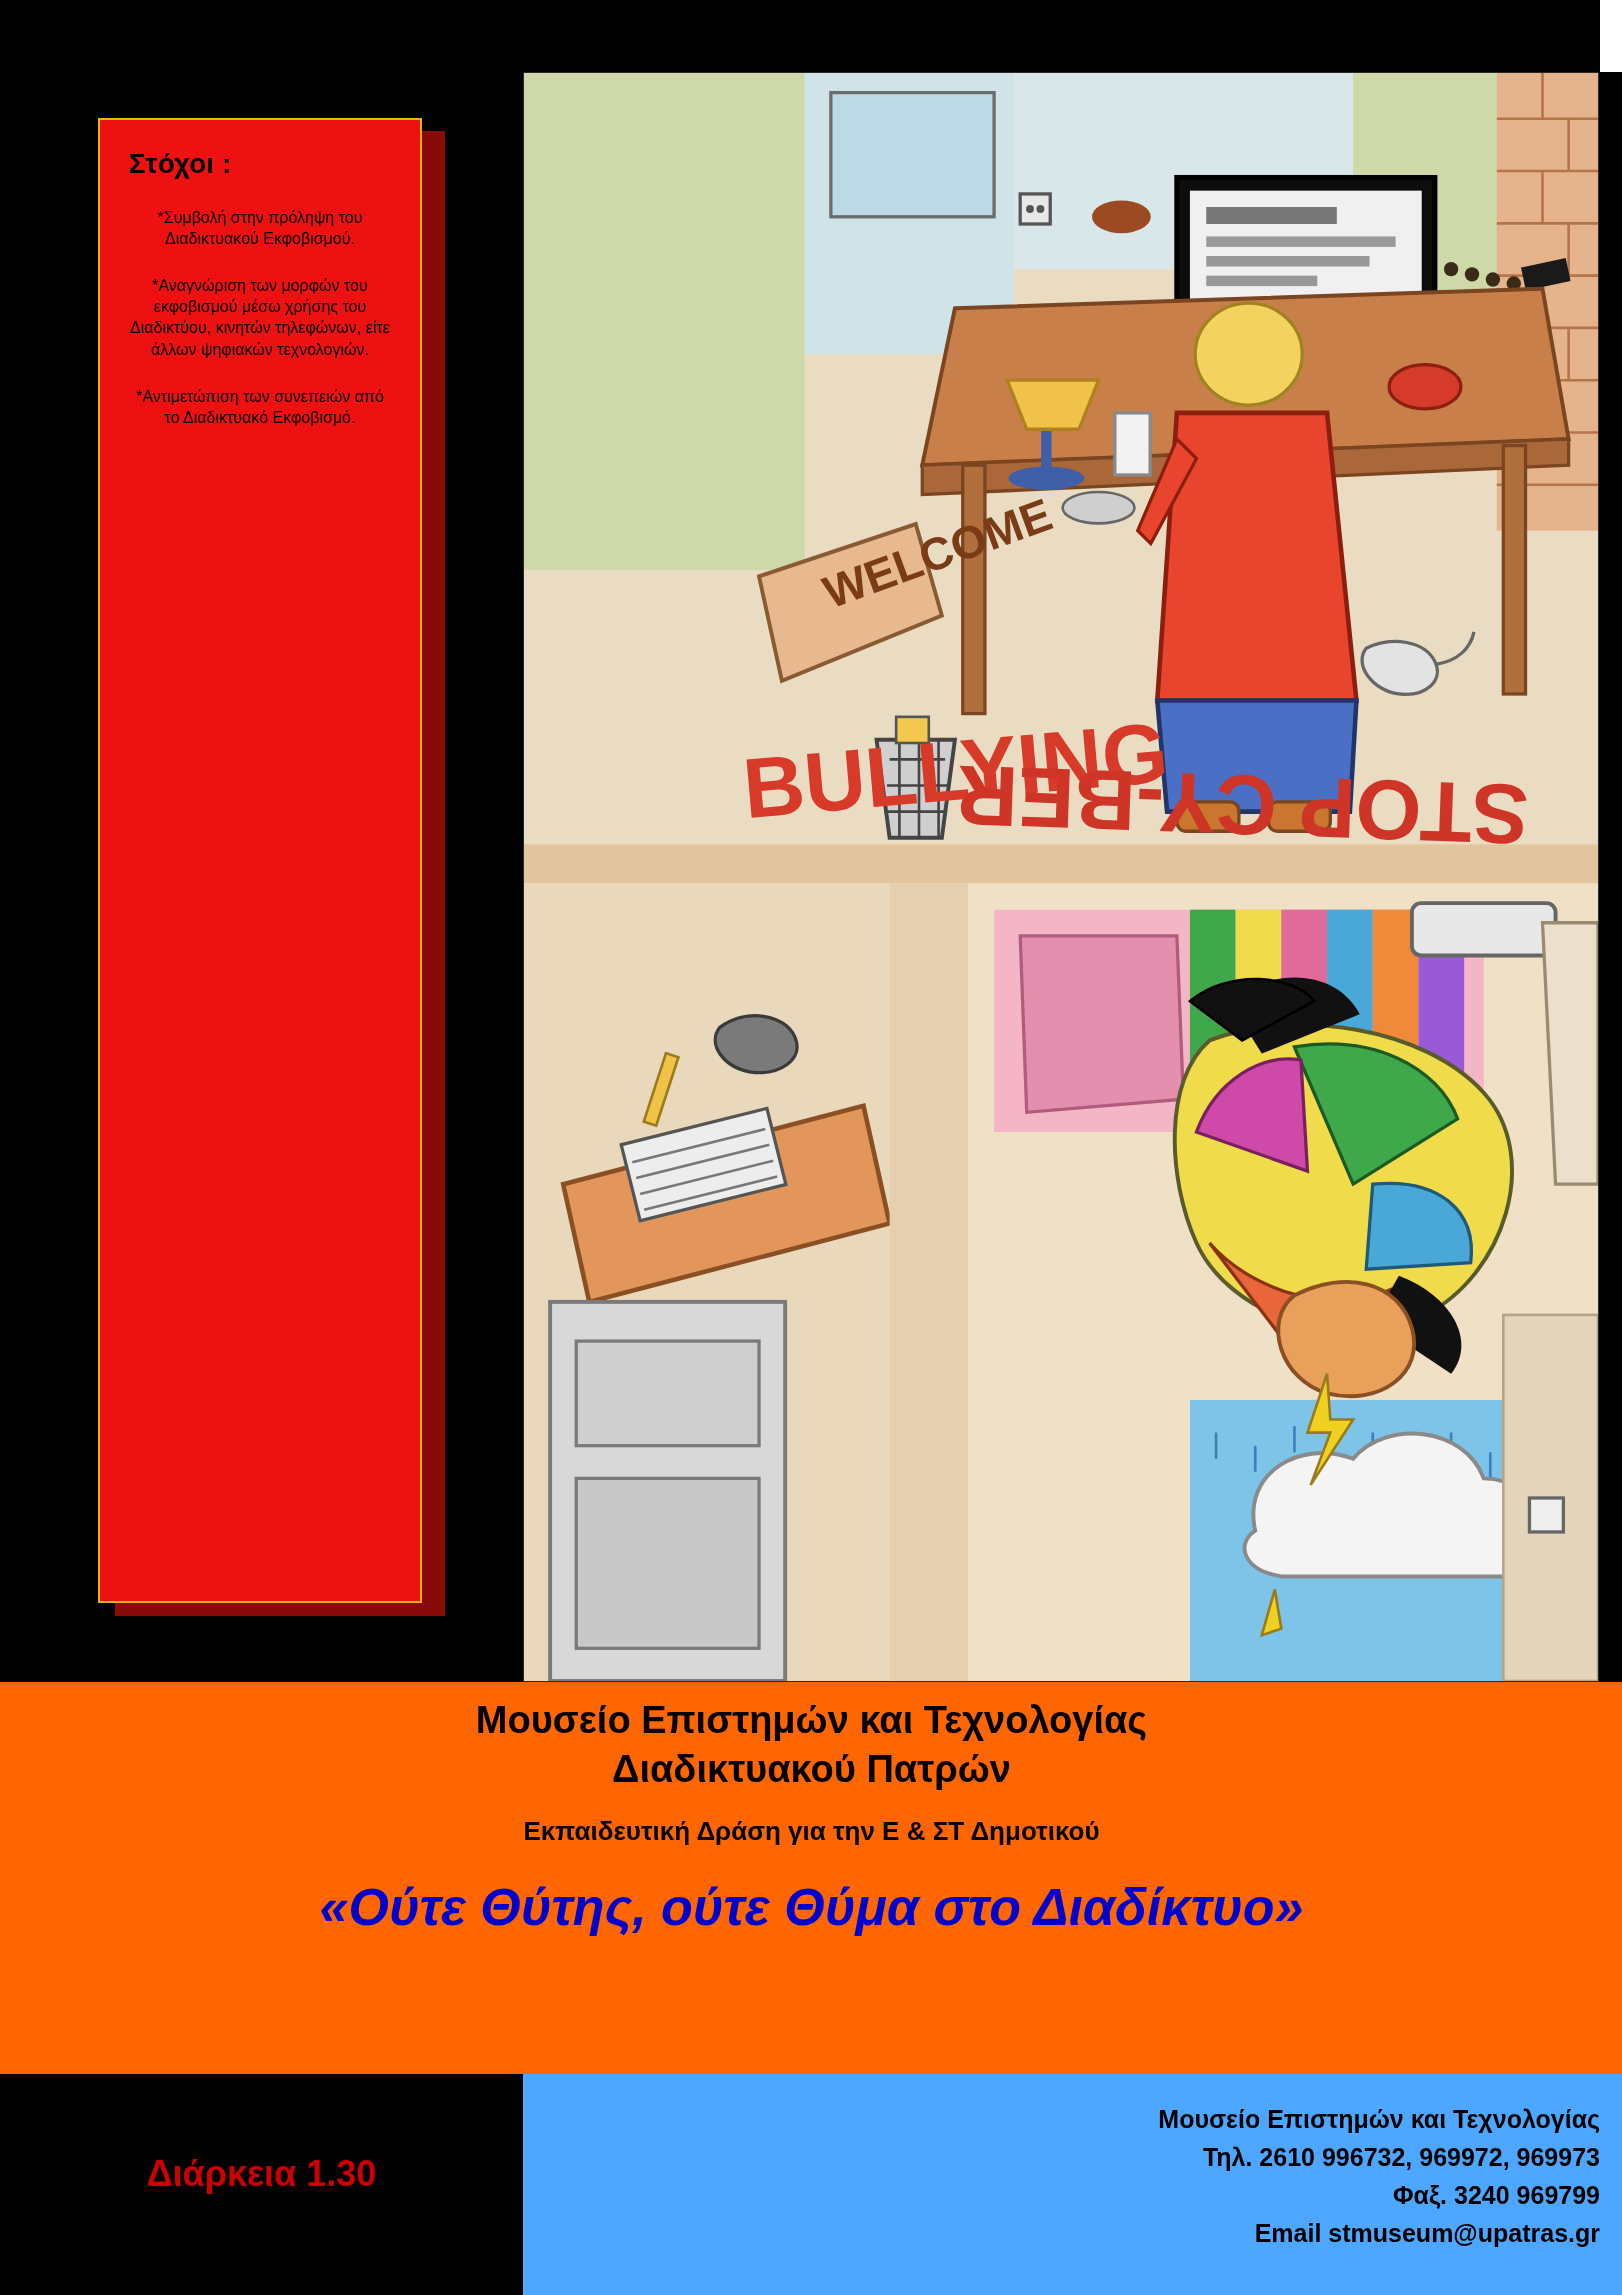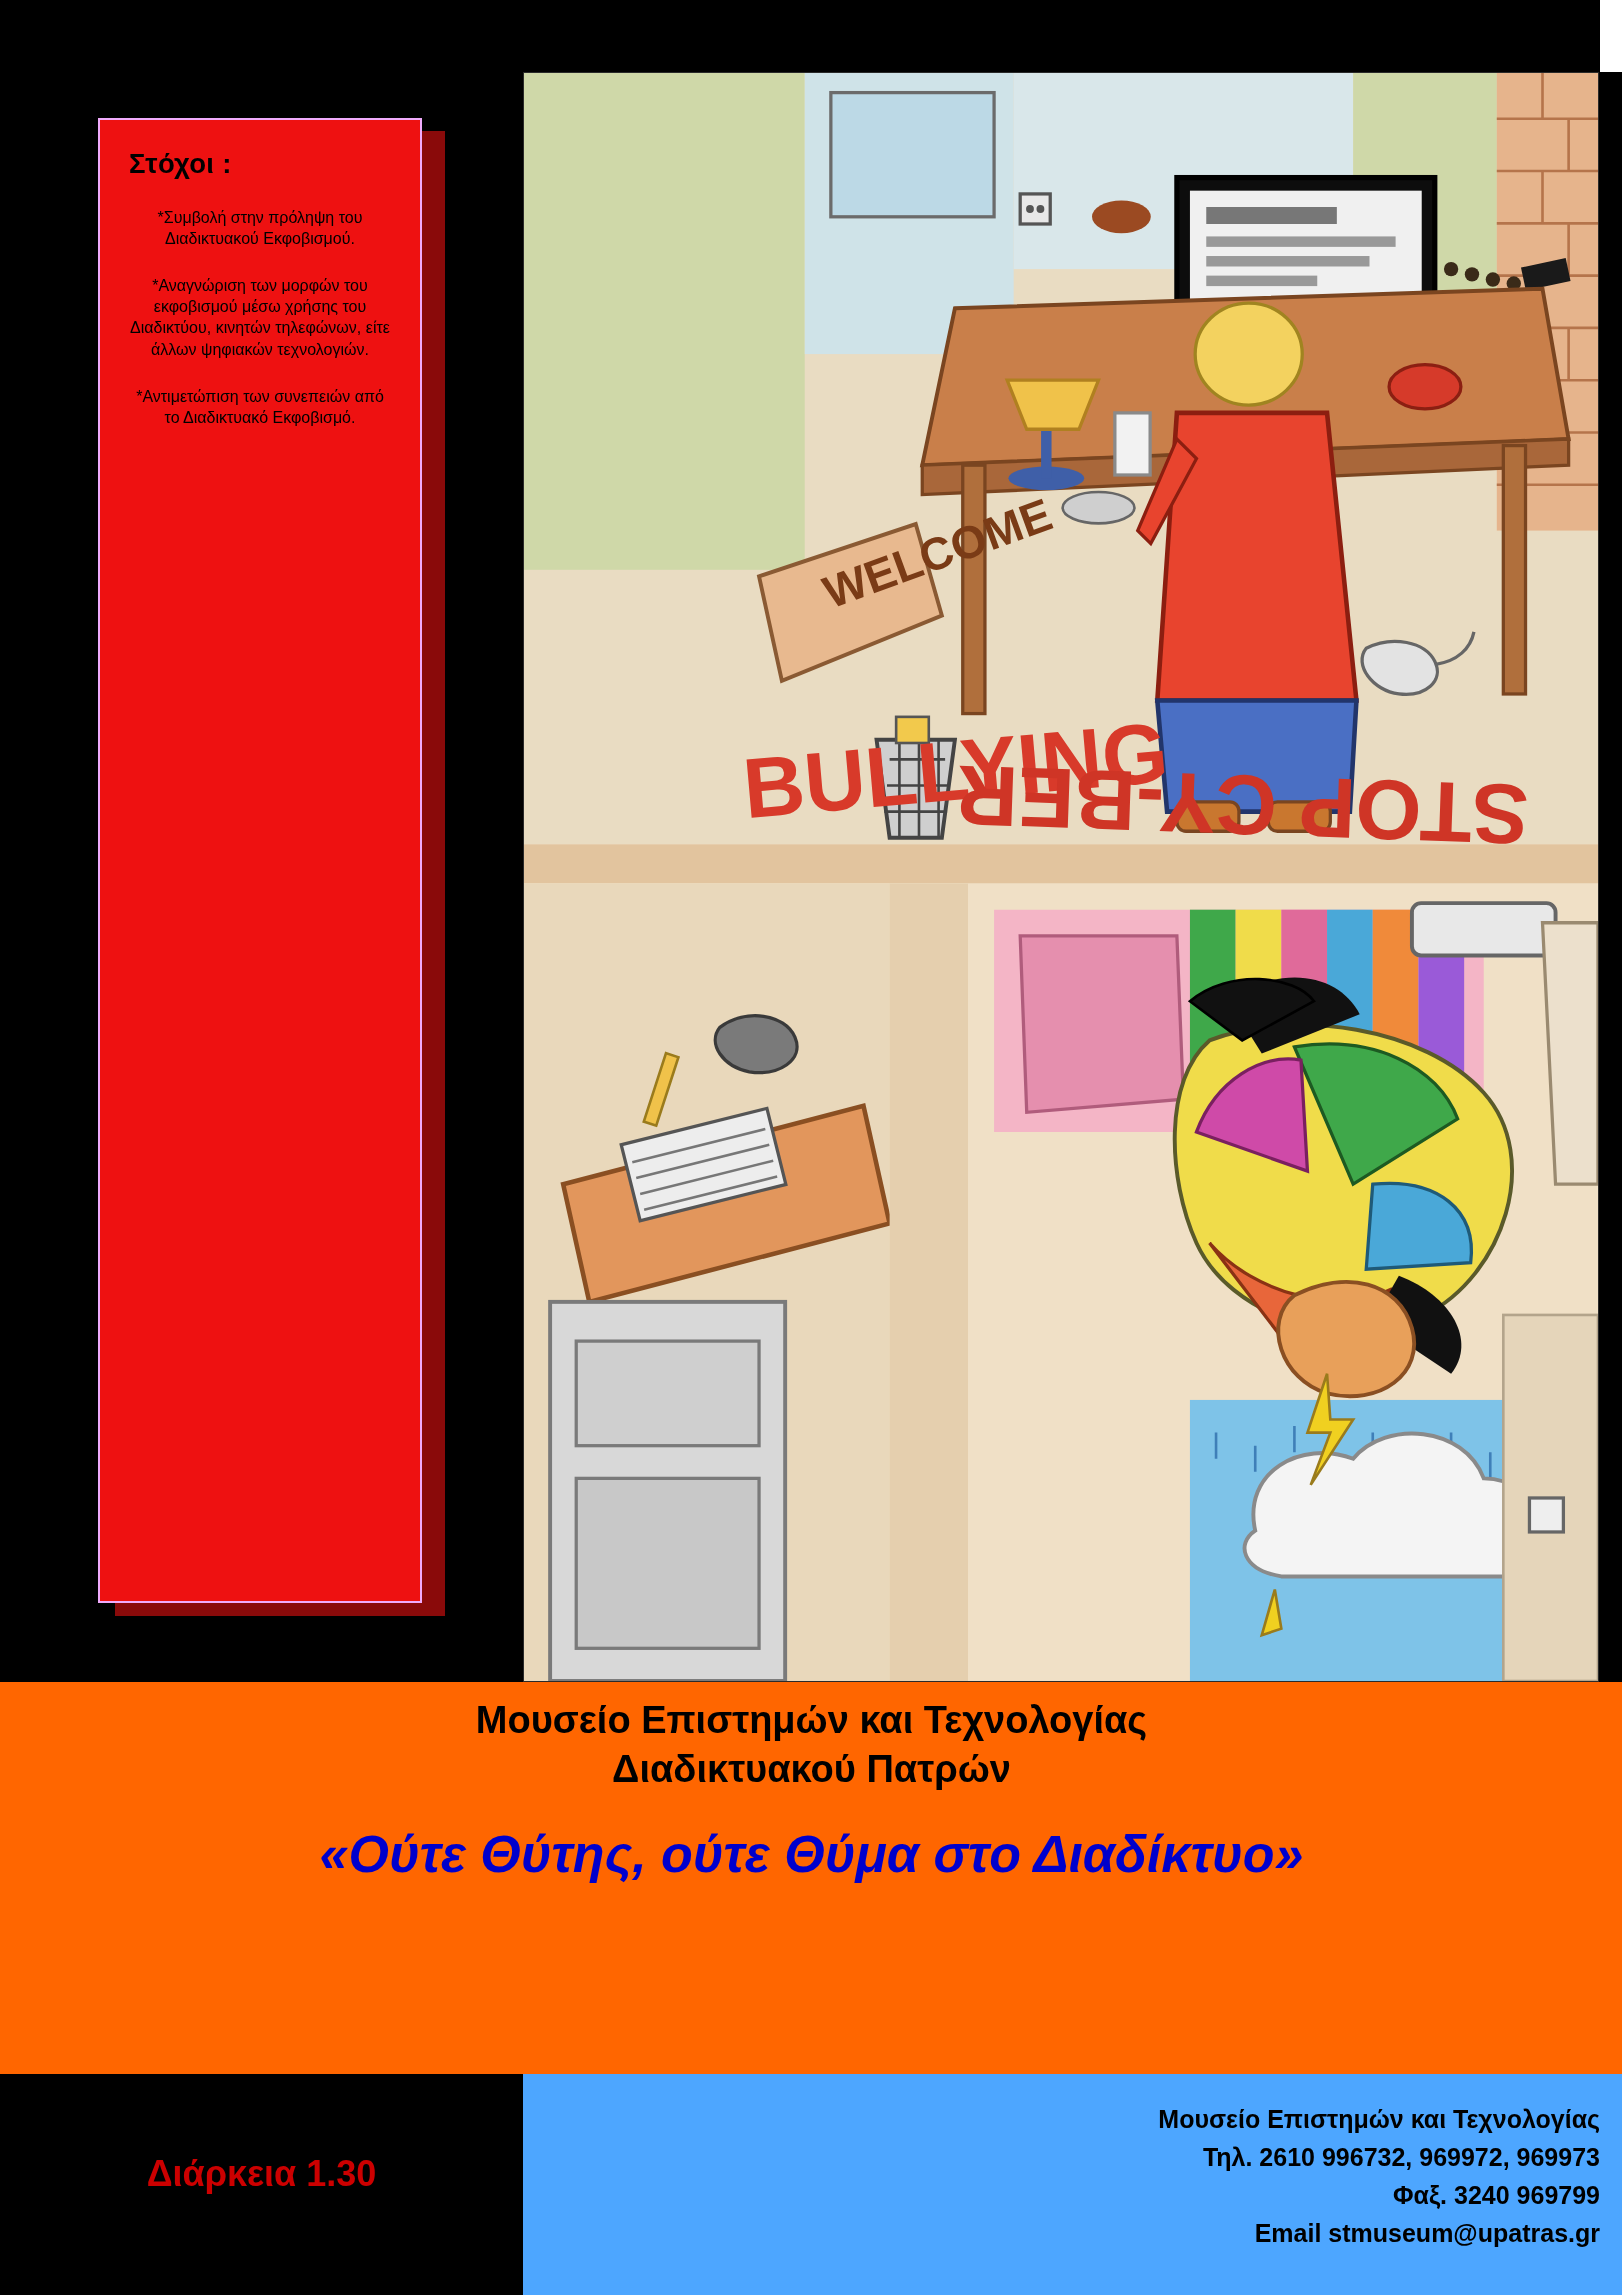--- a/index.html
+++ b/index.html
@@ -41,21 +41,21 @@
     position: absolute;
     left: 115px; top: 131px;
     width: 330px; height: 1485px;
     background: #8a0a0a;
   }
   .objectives-box {
     position: absolute;
     left: 98px; top: 118px;
     width: 324px; height: 1485px;
     background: #ee1111;
-    border: 2px solid #f0abfc;
+    border: 2px solid #eab308;
     padding: 27.5px 29px 19.6px 29px;
     color: #000000;
   }
   .objectives-title {
     font-size: 27.5px;
     font-weight: bold;
     margin: 0 0 27.5px 0;
     letter-spacing: 0.3px;
   }
   .objectives-box p {
@@ -297,20 +297,21 @@
       <path d="M1290 880 C1330 860 1380 870 1395 900 C1410 930 1380 955 1340 950 C1300 945 1270 905 1290 880 Z" fill="#e3e3e3" stroke="#666" stroke-width="5"></path>
       <path d="M1395 905 C1430 900 1450 880 1455 855" fill="none" stroke="#666" stroke-width="5"></path>
 
       <path d="M300 1460 C340 1430 400 1440 415 1475 C430 1510 390 1535 345 1528 C305 1520 280 1485 300 1460 Z" fill="#7a7a7a" stroke="#3a3a3a" stroke-width="5"></path>
     </svg>
   </div>
 
   <div class="orange-band">
     <div class="org-line1">Μουσείο Επιστημών και Τεχνολογίας</div>
     <div class="org-line2">Διαδικτυακού Πατρών</div>
+    <div class="org-sub">Εκπαιδευτική Δράση για την Ε &amp; ΣΤ Δημοτικού</div>
     <div class="org-slogan">«Ούτε Θύτης, ούτε Θύμα στο Διαδίκτυο»</div>
   </div>
 
   <div class="bottom-strip"></div>
   <div class="bottom-blue"></div>
   <div class="duration">Διάρκεια  1.30</div>
   <div class="contact">
     <div>Μουσείο Επιστημών και Τεχνολογίας</div>
     <div>Τηλ. 2610 996732, 969972, 969973</div>
     <div>Φαξ. 3240 969799</div>

